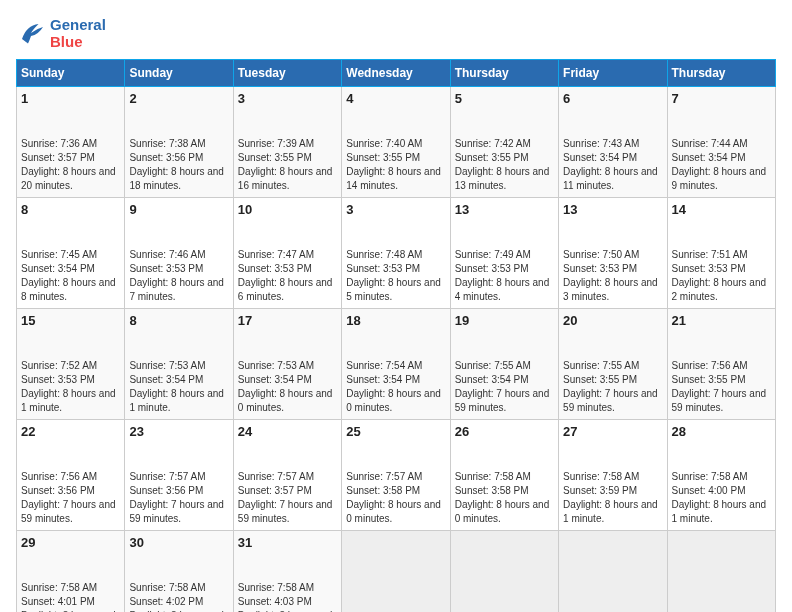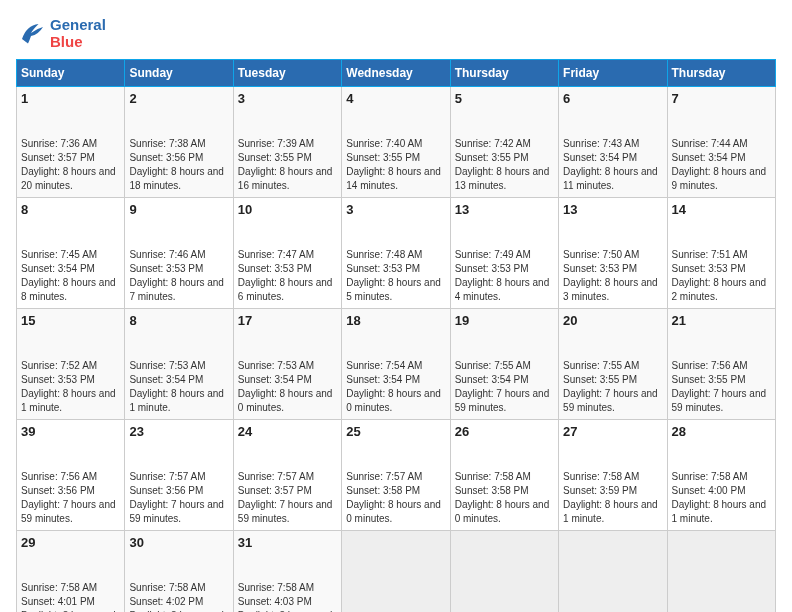--- a/index.html
+++ b/index.html
@@ -281,21 +281,21 @@
         <div class="day-number">21</div>
         <div class="day-info">
           Sunrise: 7:56 AM<br>
           Sunset: 3:55 PM<br>
           Daylight: 7 hours and 59 minutes.
         </div>
       </td>
       </tr>
       <tr>
         <td>
-        <div class="day-number">39</div>
+        <div class="day-number">22</div>
         <div class="day-info">
           Sunrise: 7:56 AM<br>
           Sunset: 3:56 PM<br>
           Daylight: 7 hours and 59 minutes.
         </div>
       </td>
         <td>
         <div class="day-number">23</div>
         <div class="day-info">
           Sunrise: 7:57 AM<br>

